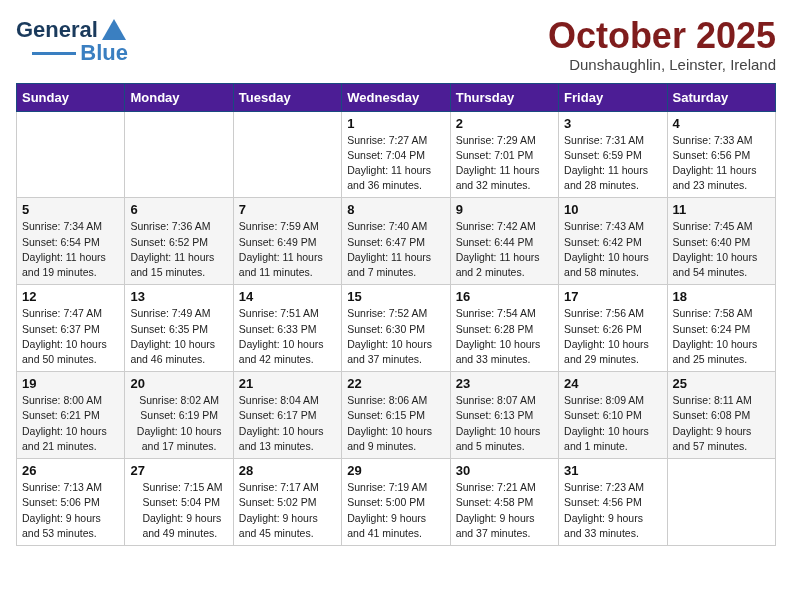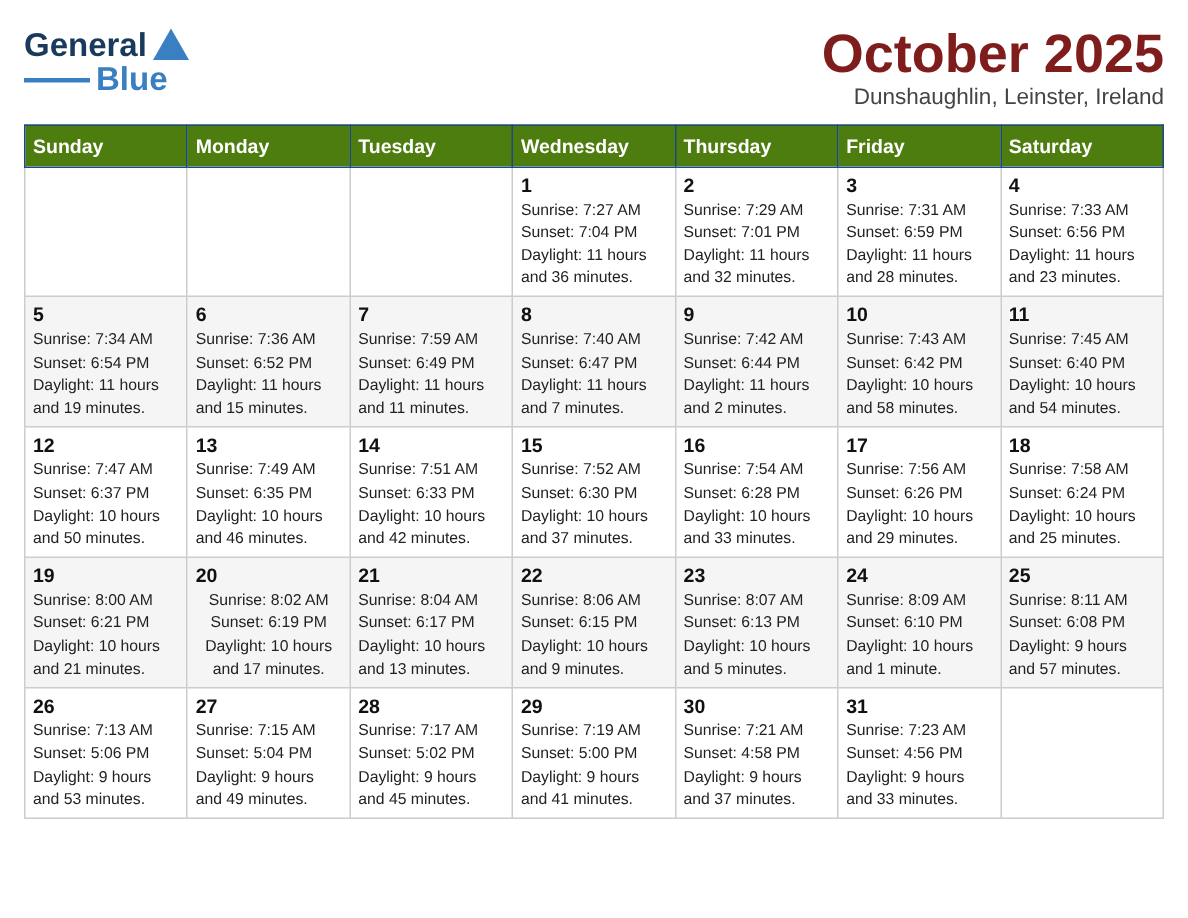--- a/index.html
+++ b/index.html
@@ -12,42 +12,42 @@
     }
     .header {
       display: flex;
       align-items: flex-start;
       justify-content: space-between;
       margin-bottom: 10px;
     }
     .logo {
       display: flex;
       flex-direction: column;
-      align-items: flex-start;
+      align-items: flex-end;
     }
     .title-block {
       text-align: right;
     }
     .month-title {
       font-size: 36px;
       font-weight: bold;
       color: #7f1d1d;
       line-height: 1.1;
     }
     .subtitle {
       font-size: 15px;
       color: #444;
     }
     table {
       width: 100%;
       border-collapse: collapse;
       font-size: 11px;
     }
     thead tr th {
-      background: #4d7c0f;
+      background: #4c1d95;
       color: #fff;
       text-align: left;
       padding: 6px 5px;
       font-size: 13px;
       border: 1px solid #1a4a80;
     }
     tbody tr td {
       border: 1px solid #ccc;
       vertical-align: top;
       padding: 4px 5px;
@@ -300,21 +300,21 @@
       <tr>
         <td>
           <span class="day-num">26</span>
           <div class="day-info" style="white-space: pre-line;">Sunrise: 7:13 AM
 Sunset: 5:06 PM
 Daylight: 9 hours
 and 53 minutes.</div>
         </td>
         <td>
           <span class="day-num">27</span>
-          <div class="day-info" style="white-space: pre-line;">Sunrise: 7:15 AM
+          <div class="day-info" style="white-space: pre-line; margin-left: 12px;">Sunrise: 7:15 AM
 Sunset: 5:04 PM
 Daylight: 9 hours
 and 49 minutes.</div>
         </td>
         <td>
           <span class="day-num">28</span>
           <div class="day-info" style="white-space: pre-line;">Sunrise: 7:17 AM
 Sunset: 5:02 PM
 Daylight: 9 hours
 and 45 minutes.</div>

